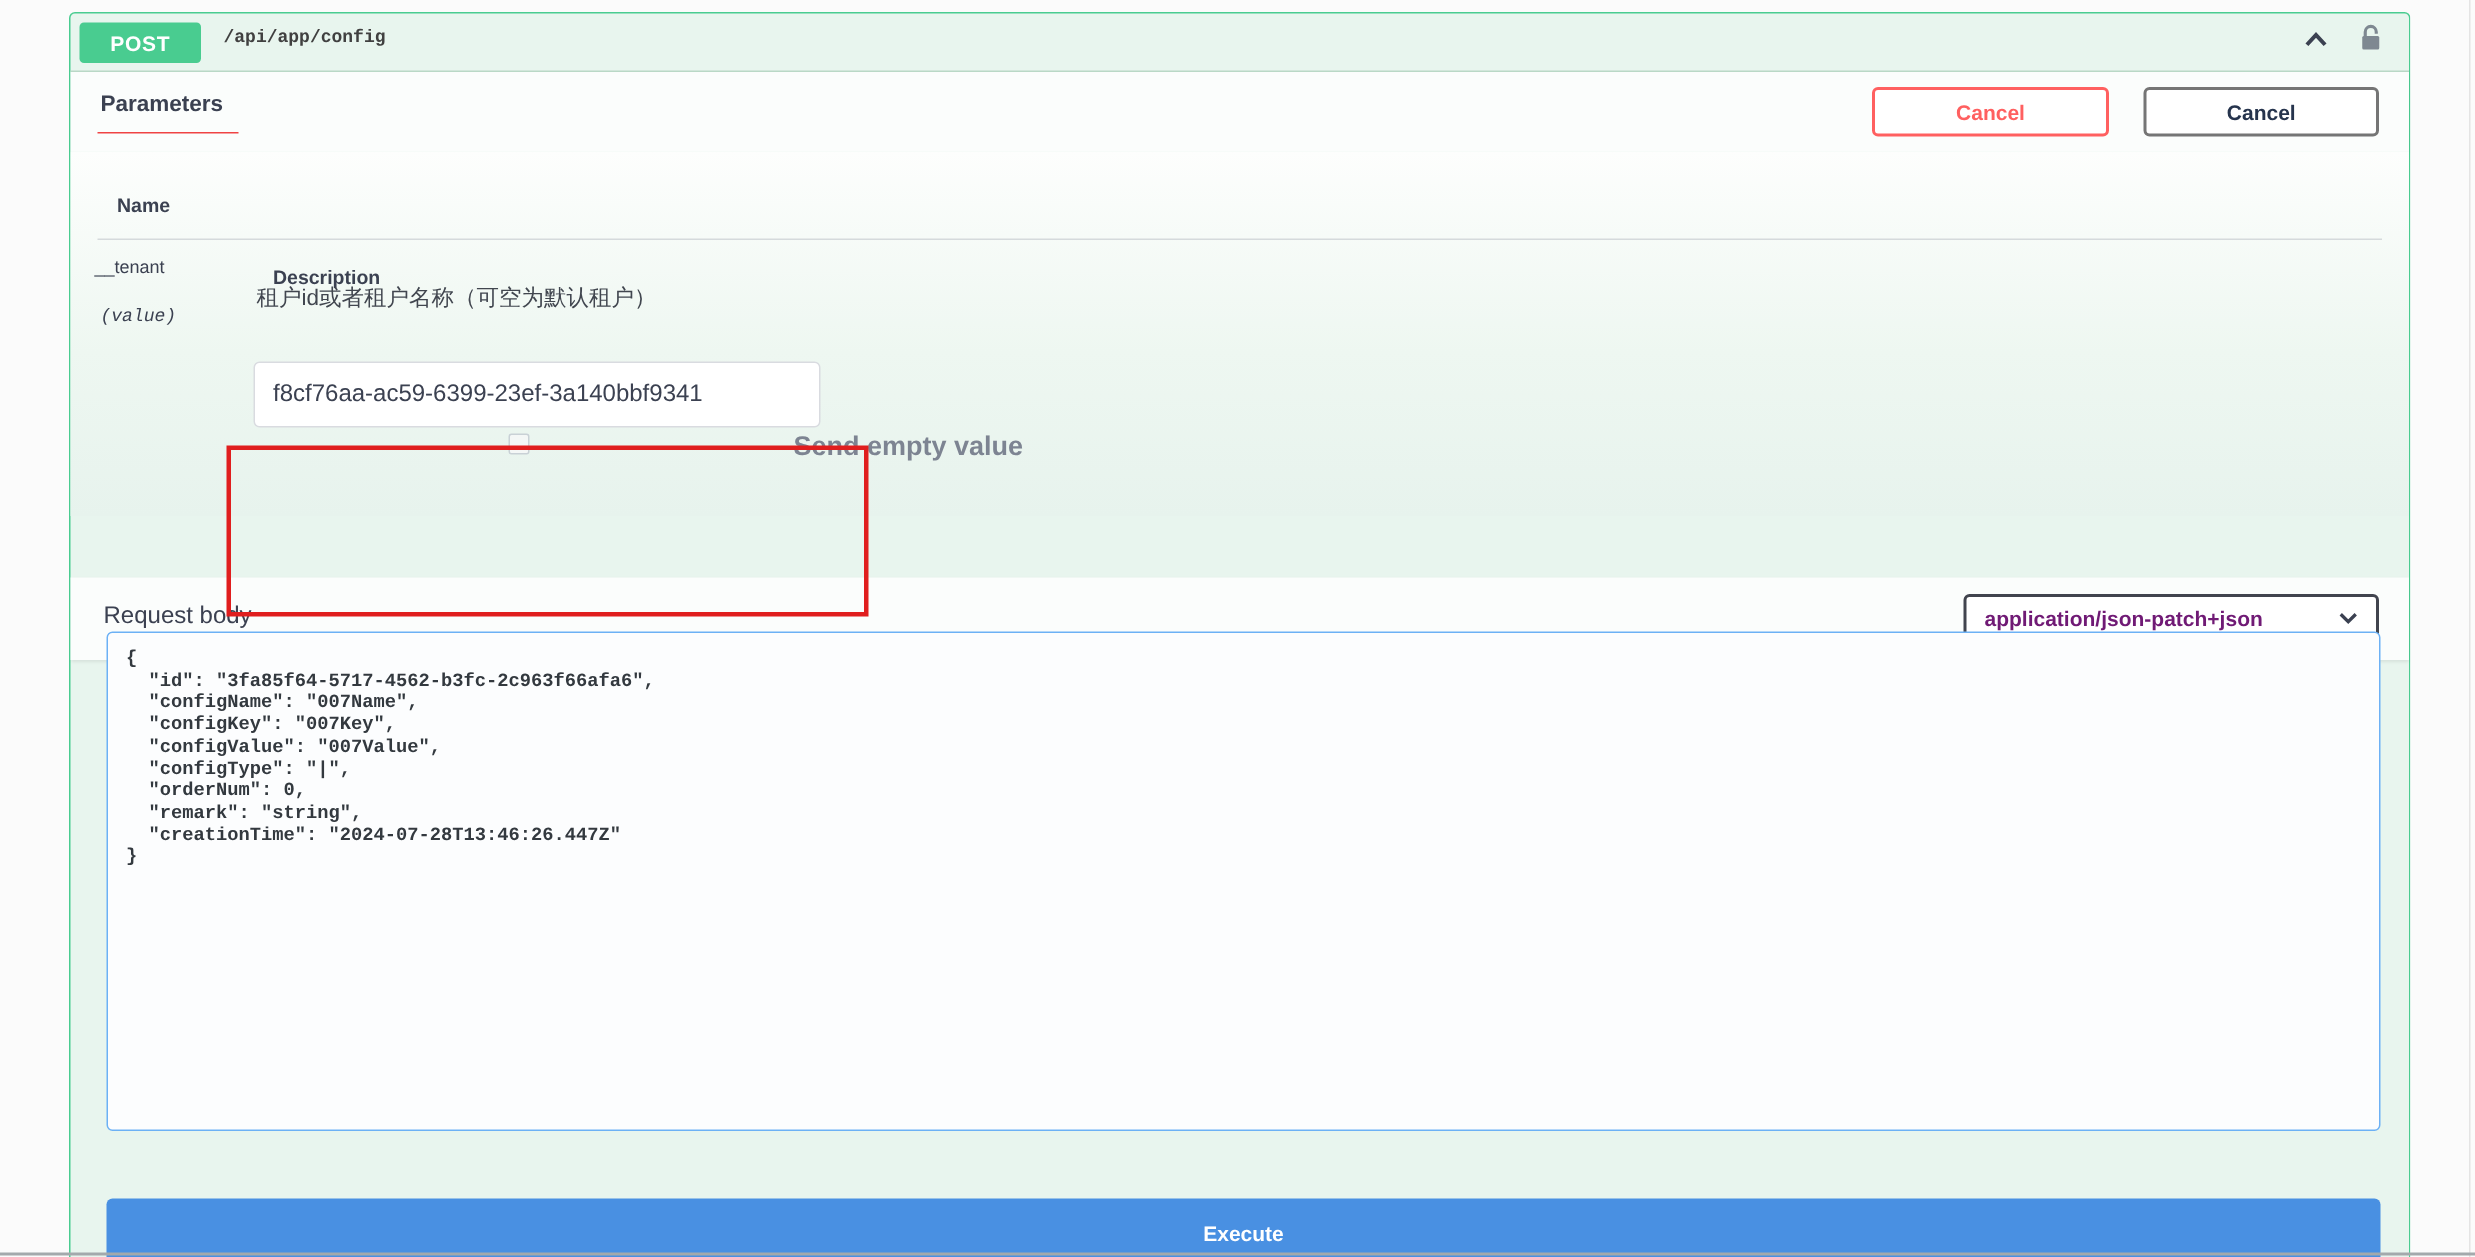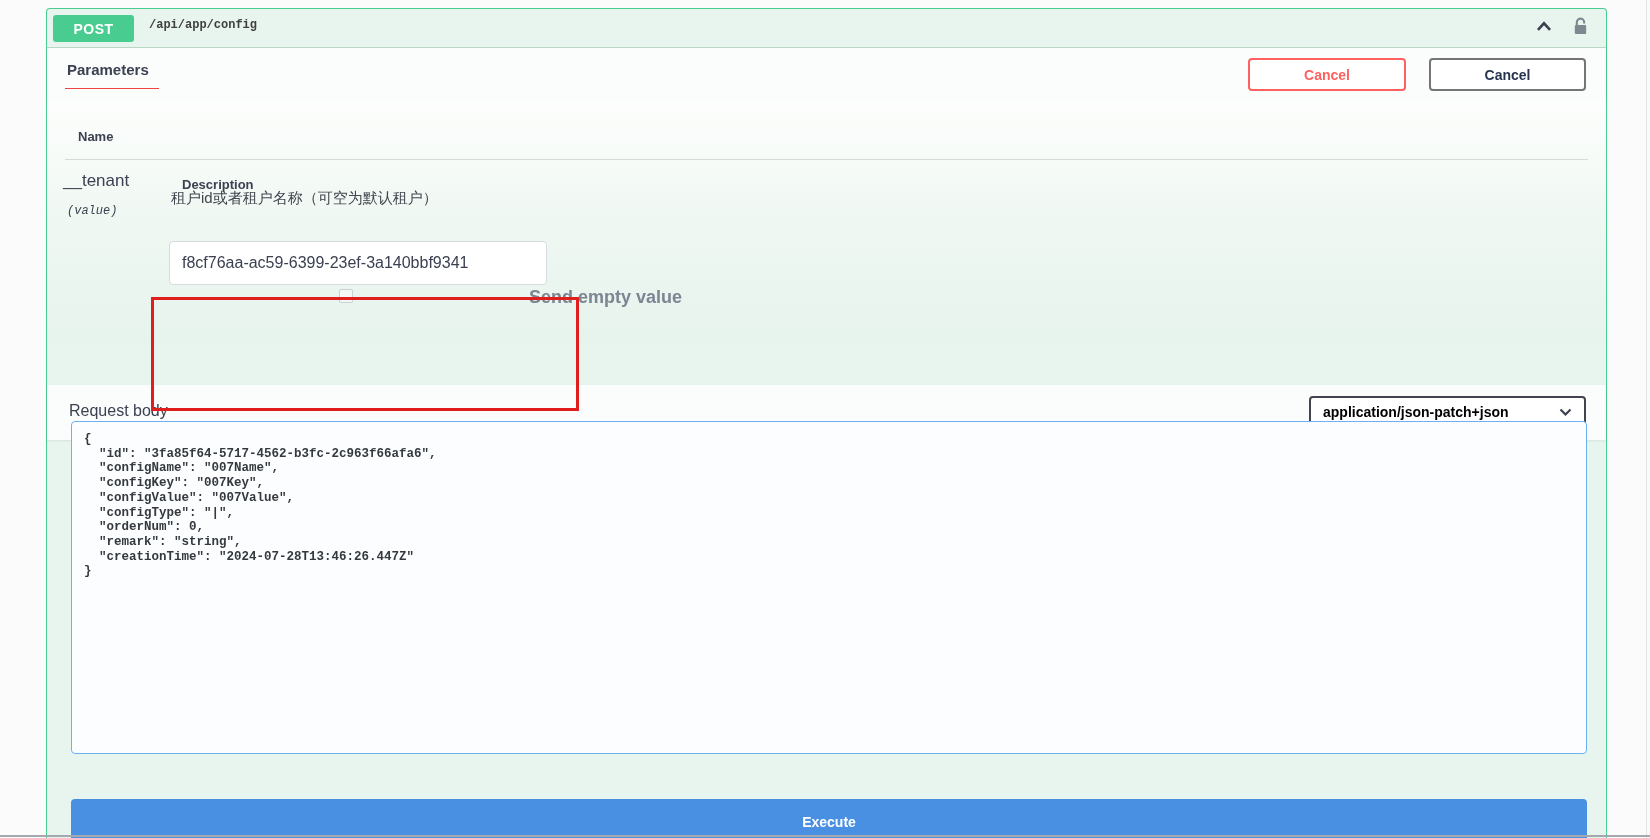--- a/index.html
+++ b/index.html
@@ -40,21 +40,21 @@
   .btn-cancel { left:1201px; top:10px; width:158px; border:2px solid #ff6060; color:#ff6060; }
   .btn-reset  { left:1382px; top:10px; width:157px; border:2px solid #757575; color:#26344d; }
 
   
   .table-container { position:absolute; left:0; top:92px; width:100%; height:243px;
                      background:linear-gradient(#fdfefd 0%, #eef7f1 55%, #e7f3ed 100%); }
   .col-head { position:absolute; top:28px; font-size:13px; font-weight:bold; color:#3b4151;padding-left:11px; }
   .col-name { left:20px; } .col-desc { left:124px;margin-top:48px; }
   .head-divider { position:absolute; left:18px; top:58px; width:1523px; height:1px; background:#d5dadc; }
 
-  .param-name { position:absolute; left:16px; top:70px; font-size:17px; color:#3b4151; }
+  .param-name { position:absolute; left:16px; top:70px; font-size:12px; color:#3b4151; }
   .param-in   { position:absolute; left:20px; top:103px; font-size:12px; font-style:italic;
                 font-family:"Liberation Mono", monospace; color:#3b4151; }
   .param-desc { position:absolute; left:124px; top:88px; font-size:15px; color:#41464f; }
 
   .param-input { position:absolute; left:122px; top:140px; width:378px; height:44px;
                  border:1px solid #d9dbe0; border-radius:4px; background:#fff;
                  padding:12px 12px; font-size:16px; color:#3b4151;
                  font-family:"Liberation Sans", sans-serif; }
   .empty-checkbox { position:absolute; left:292px; top:188px; width:14px; height:14px;
                     border:1px solid #c9d1d6; border-radius:2px; background:#f4f7f6; cursor:pointer; }
@@ -62,21 +62,21 @@
 
   
   .annotation { position:absolute; left:104px; top:196px; width:428px; height:114px;
                 border:3px solid #e01e1e; z-index:6; pointer-events:none; }
 
   
   .rb-label { position:absolute; left:22px; top:17px; font-size:16px; color:#3b4151; }
   .content-type { position:absolute; left:1262px; top:11px; width:277px; height:32px;
                   border:2px solid #41444e; border-radius:4px; background:#fff;
                   display:flex; align-items:center; padding:0 12px; gap:10px;
-                  font-size:14px; font-weight:bold; color:#000000; cursor:pointer; }
+                  font-size:14px; font-weight:bold; color:#701a75; cursor:pointer; }
   .content-type .ct-text { flex:1; }
 
   .body-editor { position:absolute; left:24px; top:412px; width:1516px; height:333px;
                  background:#fcfdfe; border:1px solid #6cb1f5; border-radius:4px;
                  padding:10px 12px; font-family:"Liberation Mono", monospace;
                  font-size:12.5px; font-weight:bold; line-height:14.7px; color:#33393f;
                  white-space:pre; resize:none; overflow:hidden; outline:none; }
 
   .execute-btn { position:absolute; left:24px; top:790px; width:1516px; height:46px;
                  background:#4990e2; border:none; border-radius:4px; color:#fff;

